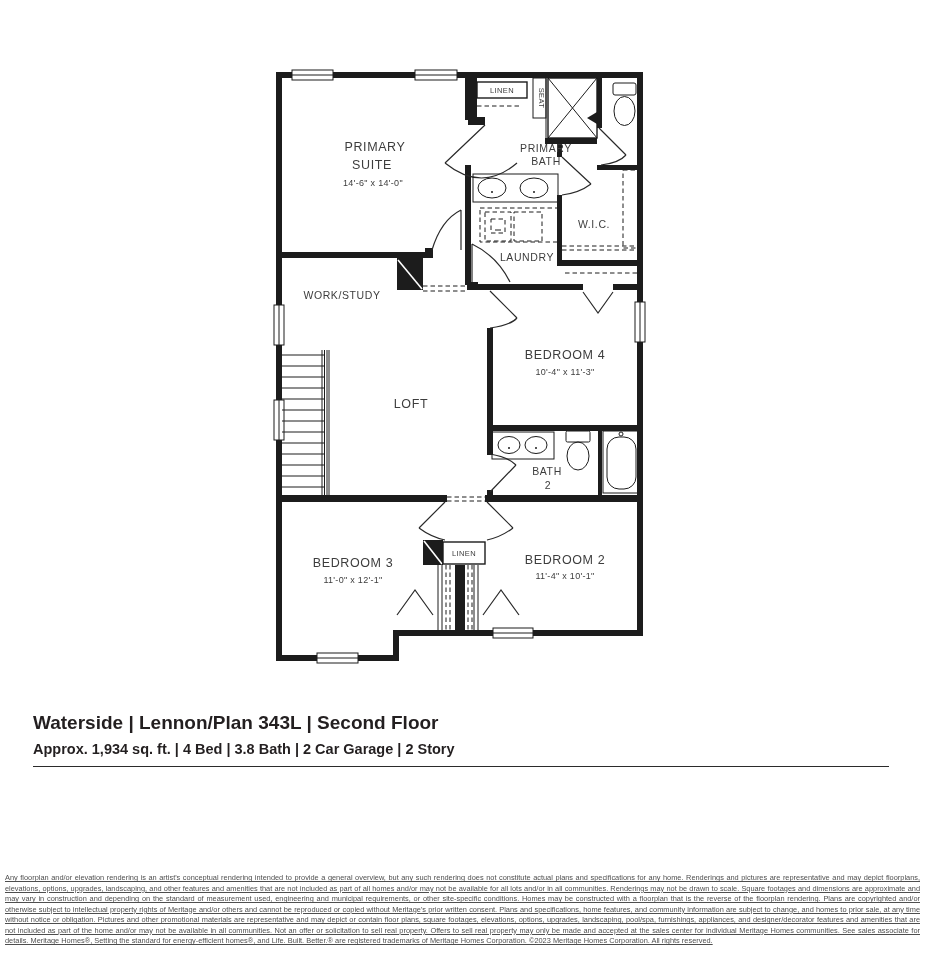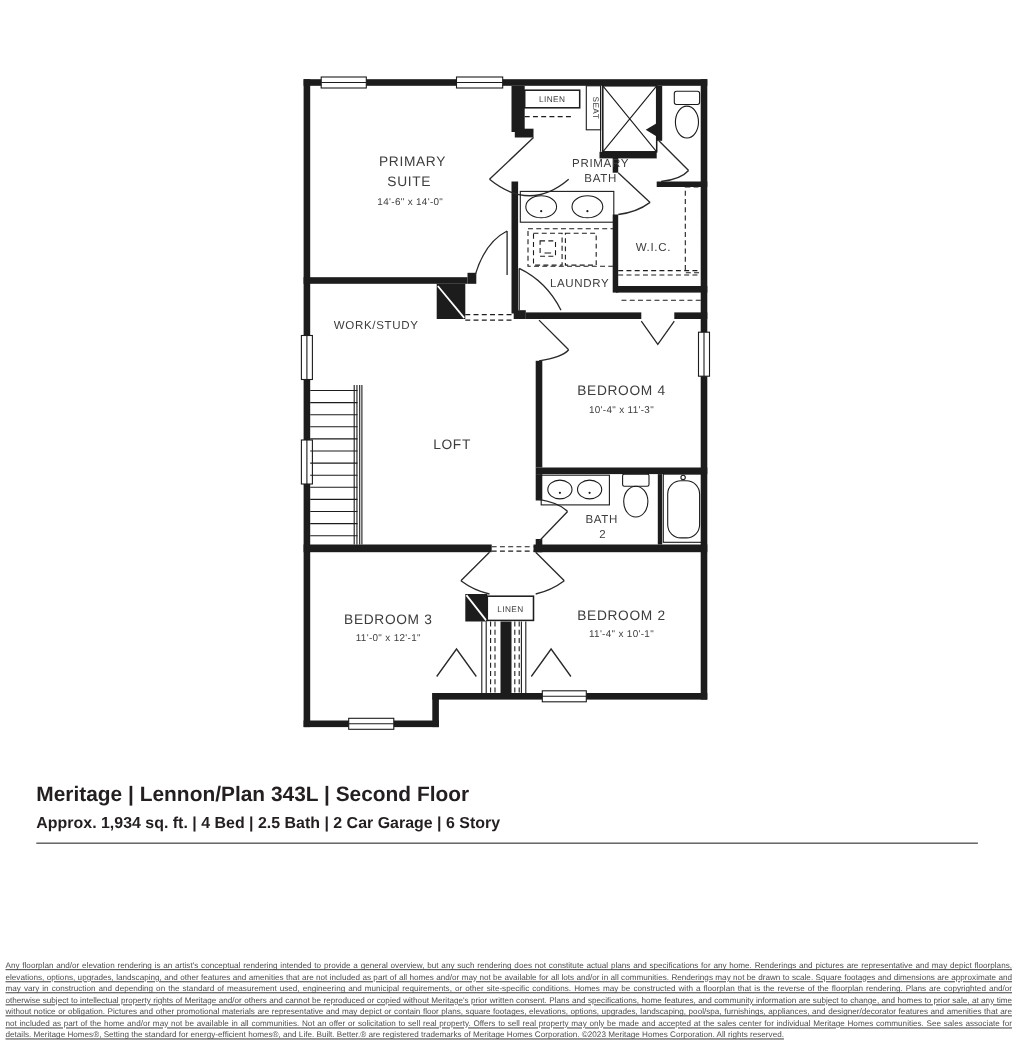--- a/index.html
+++ b/index.html
@@ -204,19 +204,19 @@
 
     <text class="tiny" x="199" y="494">LINEN</text>
 
     <text class="room" x="300" y="502">BEDROOM 2</text>
     <text class="dims" x="300" y="517">11'-4" x 10'-1"</text>
   </g>
 </svg>
 </div>
 
 <div class="title-block">
-  <h1>Meritage | Lennon/Plan 343L | Second Floor</h1>
-  <h2>Approx. 1,934 sq. ft. | 4 Bed | 2.5 Bath | 2 Car Garage | 6 Story</h2>
+  <h1>Waterside | Lennon/Plan 343L | Second Floor</h1>
+  <h2>Approx. 1,934 sq. ft. | 4 Bed | 3.8 Bath | 2 Car Garage | 2 Story</h2>
 </div>
 
 <hr class="rule">
 
 <p class="disclaimer">Any floorplan and/or elevation rendering is an artist's conceptual rendering intended to provide a general overview, but any such rendering does not constitute actual plans and specifications for any home. Renderings and pictures are representative and may depict floorplans, elevations, options, upgrades, landscaping, and other features and amenities that are not included as part of all homes and/or may not be available for all lots and/or in all communities. Renderings may not be drawn to scale. Square footages and dimensions are approximate and may vary in construction and depending on the standard of measurement used, engineering and municipal requirements, or other site-specific conditions.  Homes may be constructed with a floorplan that is the reverse of the floorplan rendering. Plans are copyrighted and/or otherwise subject to intellectual property rights of Meritage and/or others and cannot be reproduced or copied without Meritage's prior written consent. Plans and specifications, home features, and community information are subject to change, and homes to prior sale, at any time without notice or obligation. Pictures and other promotional materials are representative and may depict or contain floor plans, square footages, elevations, options, upgrades, landscaping, pool/spa, furnishings, appliances, and designer/decorator features and amenities that are not included as part of the home and/or may not be available in all communities. Not an offer or solicitation to sell real property. Offers to sell real property may only be made and accepted at the sales center for individual Meritage Homes communities. See sales associate for details. Meritage Homes®, Setting the standard for energy-efficient homes®, and Life. Built. Better.® are registered trademarks of Meritage Homes Corporation. ©2023 Meritage Homes Corporation. All rights reserved.</p>
 
 </body></html>

